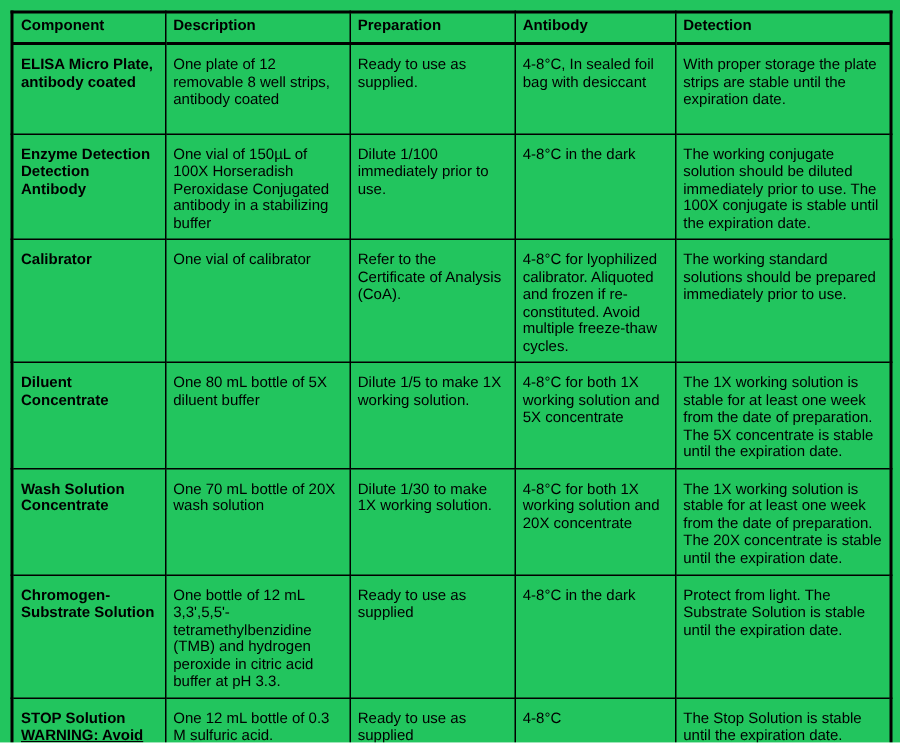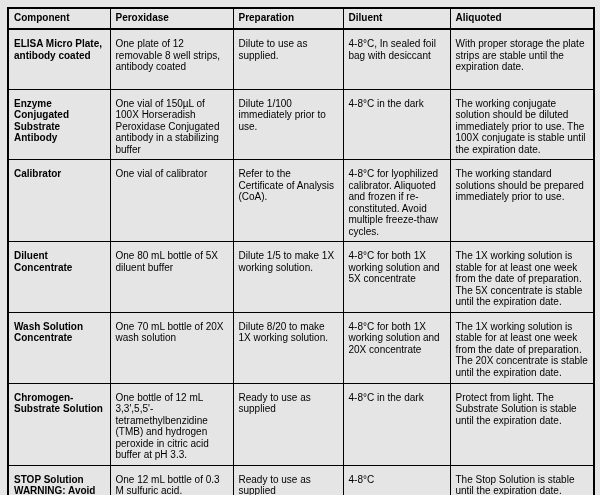--- a/index.html
+++ b/index.html
@@ -6,21 +6,21 @@
     margin: 0;
     padding: 0;
     background: #ffffff;
     font-family: "Liberation Sans", sans-serif;
     color: #000000;
   }
   .page {
     position: relative;
     width: 600px;
     height: 495px;
-    background: #e5e5e5;
+    background: #22c55e;
     overflow: hidden;
   }
   table.kit-table {
     position: absolute;
     left: 7px;
     top: 7px;
     width: 586px;
     border-collapse: collapse;
     table-layout: fixed;
     border: 2px solid #000000;
@@ -64,36 +64,36 @@
     <colgroup>
       <col style="width:102px">
       <col style="width:123px">
       <col style="width:110px">
       <col style="width:107px">
       <col style="width:144px">
     </colgroup>
     <thead>
       <tr>
         <th>Component</th>
-        <th>Peroxidase</th>
+        <th>Description</th>
         <th>Preparation</th>
-        <th>Diluent</th>
-        <th>Aliquoted</th>
+        <th>Antibody</th>
+        <th>Detection</th>
       </tr>
     </thead>
     <tbody>
       <tr>
         <td class="comp">ELISA Micro Plate, antibody coated</td>
         <td>One plate of 12 removable 8 well strips, antibody coated</td>
-        <td>Dilute to use as supplied.</td>
+        <td>Ready to use as supplied.</td>
         <td>4-8°C, In sealed foil bag with desiccant</td>
         <td>With proper storage the plate strips are stable until the expiration date.</td>
       </tr>
       <tr>
-        <td class="comp">Enzyme Conjugated Substrate Antibody</td>
+        <td class="comp">Enzyme Detection Detection Antibody</td>
         <td>One vial of 150µL of 100X Horseradish Peroxidase Conjugated antibody in a stabilizing buffer</td>
         <td>Dilute 1/100 immediately prior to use.</td>
         <td>4-8°C in the dark</td>
         <td>The working conjugate solution should be diluted immediately prior to use. The 100X conjugate is stable until the expiration date.</td>
       </tr>
       <tr>
         <td class="comp">Calibrator</td>
         <td>One vial of calibrator</td>
         <td>Refer to the Certificate of Analysis (CoA).</td>
         <td>4-8°C for lyophilized calibrator. Aliquoted and frozen if re-constituted. Avoid multiple freeze-thaw cycles.</td>
@@ -102,21 +102,21 @@
       <tr>
         <td class="comp">Diluent Concentrate</td>
         <td>One 80 mL bottle of 5X diluent buffer</td>
         <td>Dilute 1/5 to make 1X working solution.</td>
         <td>4-8°C for both 1X working solution and 5X concentrate</td>
         <td>The 1X working solution is stable for at least one week from the date of preparation. The 5X concentrate is stable until the expiration date.</td>
       </tr>
       <tr>
         <td class="comp">Wash Solution Concentrate</td>
         <td>One 70 mL bottle of 20X wash solution</td>
-        <td>Dilute 8/20 to make 1X working solution.</td>
+        <td>Dilute 1/30 to make 1X working solution.</td>
         <td>4-8°C for both 1X working solution and 20X concentrate</td>
         <td>The 1X working solution is stable for at least one week from the date of preparation. The 20X concentrate is stable until the expiration date.</td>
       </tr>
       <tr>
         <td class="comp">Chromogen-Substrate Solution</td>
         <td>One bottle of 12 mL 3,3',5,5'-tetramethylbenzidine (TMB) and hydrogen peroxide in citric acid buffer at pH 3.3.</td>
         <td>Ready to use as supplied</td>
         <td>4-8°C in the dark</td>
         <td>Protect from light. The Substrate Solution is stable until the expiration date.</td>
       </tr>

